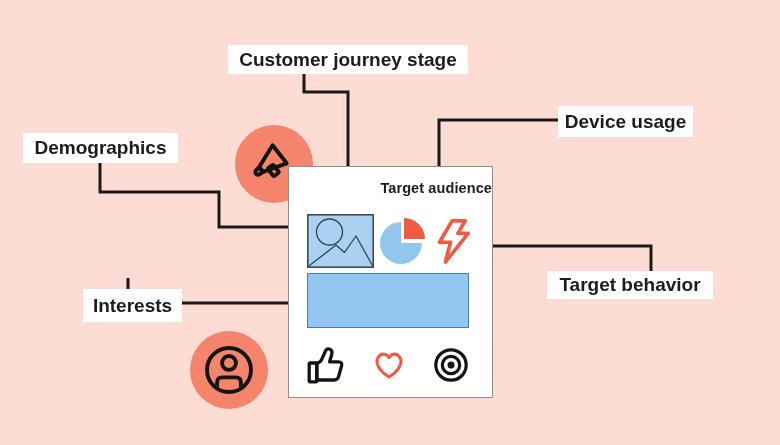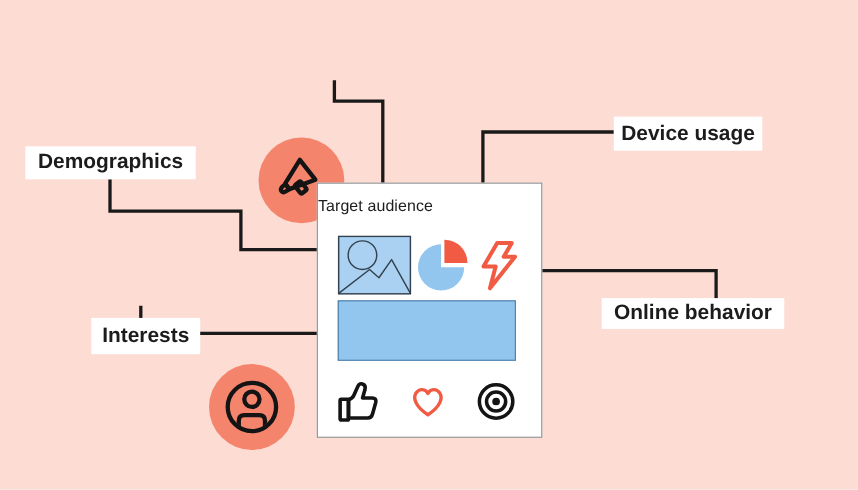--- a/index.html
+++ b/index.html
@@ -27,22 +27,22 @@
     background:var(--soft-coral);z-index:3;
     display:flex;align-items:center;justify-content:center;
   }
   .badge-megaphone{left:235px;top:125px;}
   .badge-person{left:190px;top:331px;}
   .card{
     position:absolute;left:288px;top:166px;width:205px;height:232px;
     background:var(--card-bg);border:1px solid var(--card-border);z-index:4;
   }
   .card-title{
-    position:absolute;left:0;top:13px;width:100%;text-align:left;
-    font-size:14.5px;font-weight:400;color:var(--text);letter-spacing:.1px;
+    position:absolute;left:0;top:13px;width:100%;text-align:right;
+    font-size:14.5px;font-weight:700;color:var(--text);letter-spacing:.1px;
   }
   .ph-image{position:absolute;left:18px;top:47px;}
   .ph-pie{position:absolute;left:88px;top:48px;}
   .ph-bolt{position:absolute;left:145px;top:51px;}
   .content-block{
     position:absolute;left:18px;top:106px;width:162px;height:55px;
     background:var(--blue);border:1.5px solid var(--rect-stroke);
   }
   .ic-thumb{position:absolute;left:17px;top:179px;}
   .ic-heart{position:absolute;left:83px;top:181px;}
@@ -127,18 +127,19 @@
       <path d="M17,29 C5.2,21.4 3.2,13.4 6.4,9 C9.4,4.9 14.8,5.4 17,9.6 C19.2,5.4 24.6,4.9 27.6,9 C30.8,13.4 28.8,21.4 17,29 Z" fill="none" style="stroke:var(--accent-coral)" stroke-width="3.1" stroke-linejoin="round"></path>
     </svg>
 
     <svg class="ic-target" width="36" height="36" viewBox="0 0 36 36">
       <circle cx="18" cy="18" r="15.2" fill="none" style="stroke:#141414" stroke-width="3.2"></circle>
       <circle cx="18" cy="18" r="8.7" fill="none" style="stroke:#141414" stroke-width="3.2"></circle>
       <circle cx="18" cy="18" r="3.5" style="fill:#141414"></circle>
     </svg>
   </div>
 
+  <div class="callout lbl-journey">Customer journey stage</div>
   <div class="callout lbl-demographics">Demographics</div>
   <div class="callout lbl-device">Device usage</div>
   <div class="callout lbl-interests">Interests</div>
-  <div class="callout lbl-online">Online behavior</div>
+  <div class="callout lbl-online">Target behavior</div>
 
 </div>
 
 </body></html>

